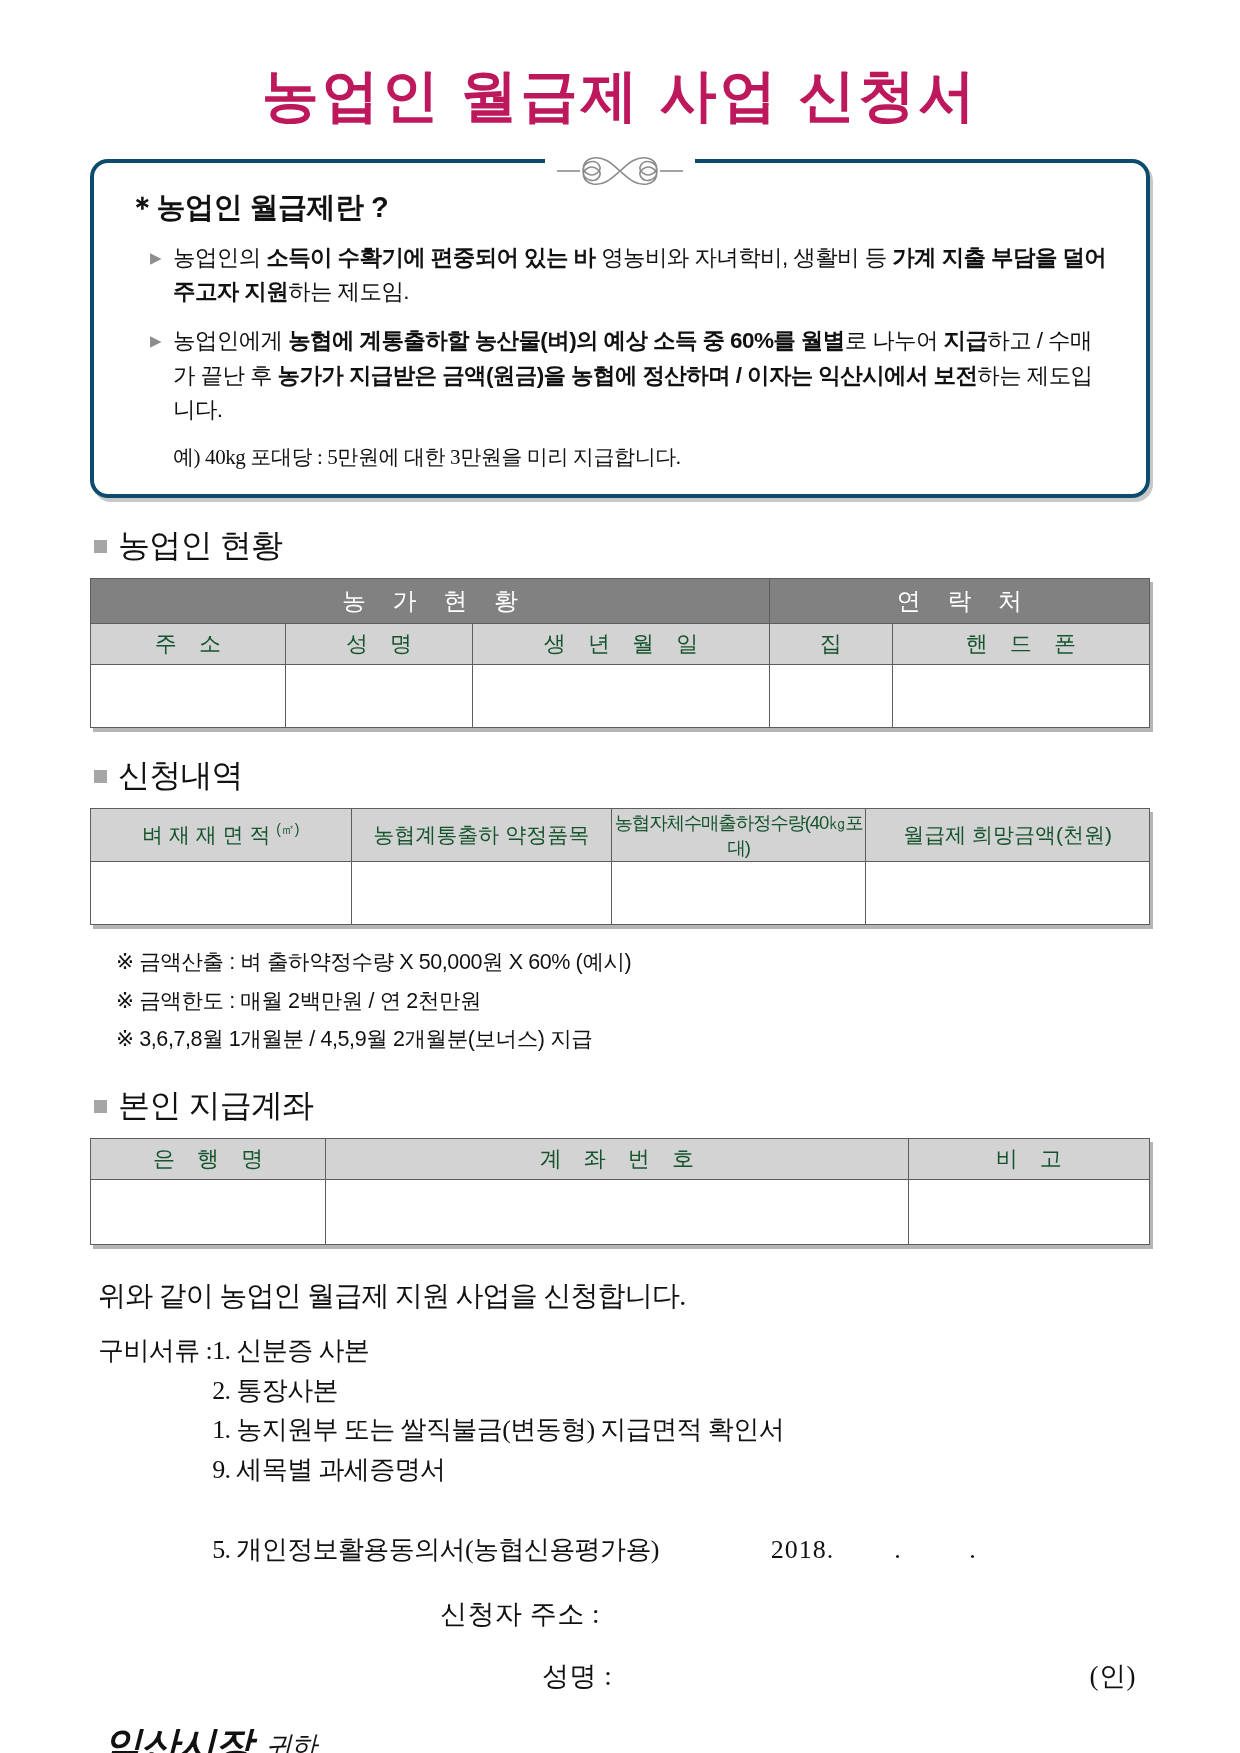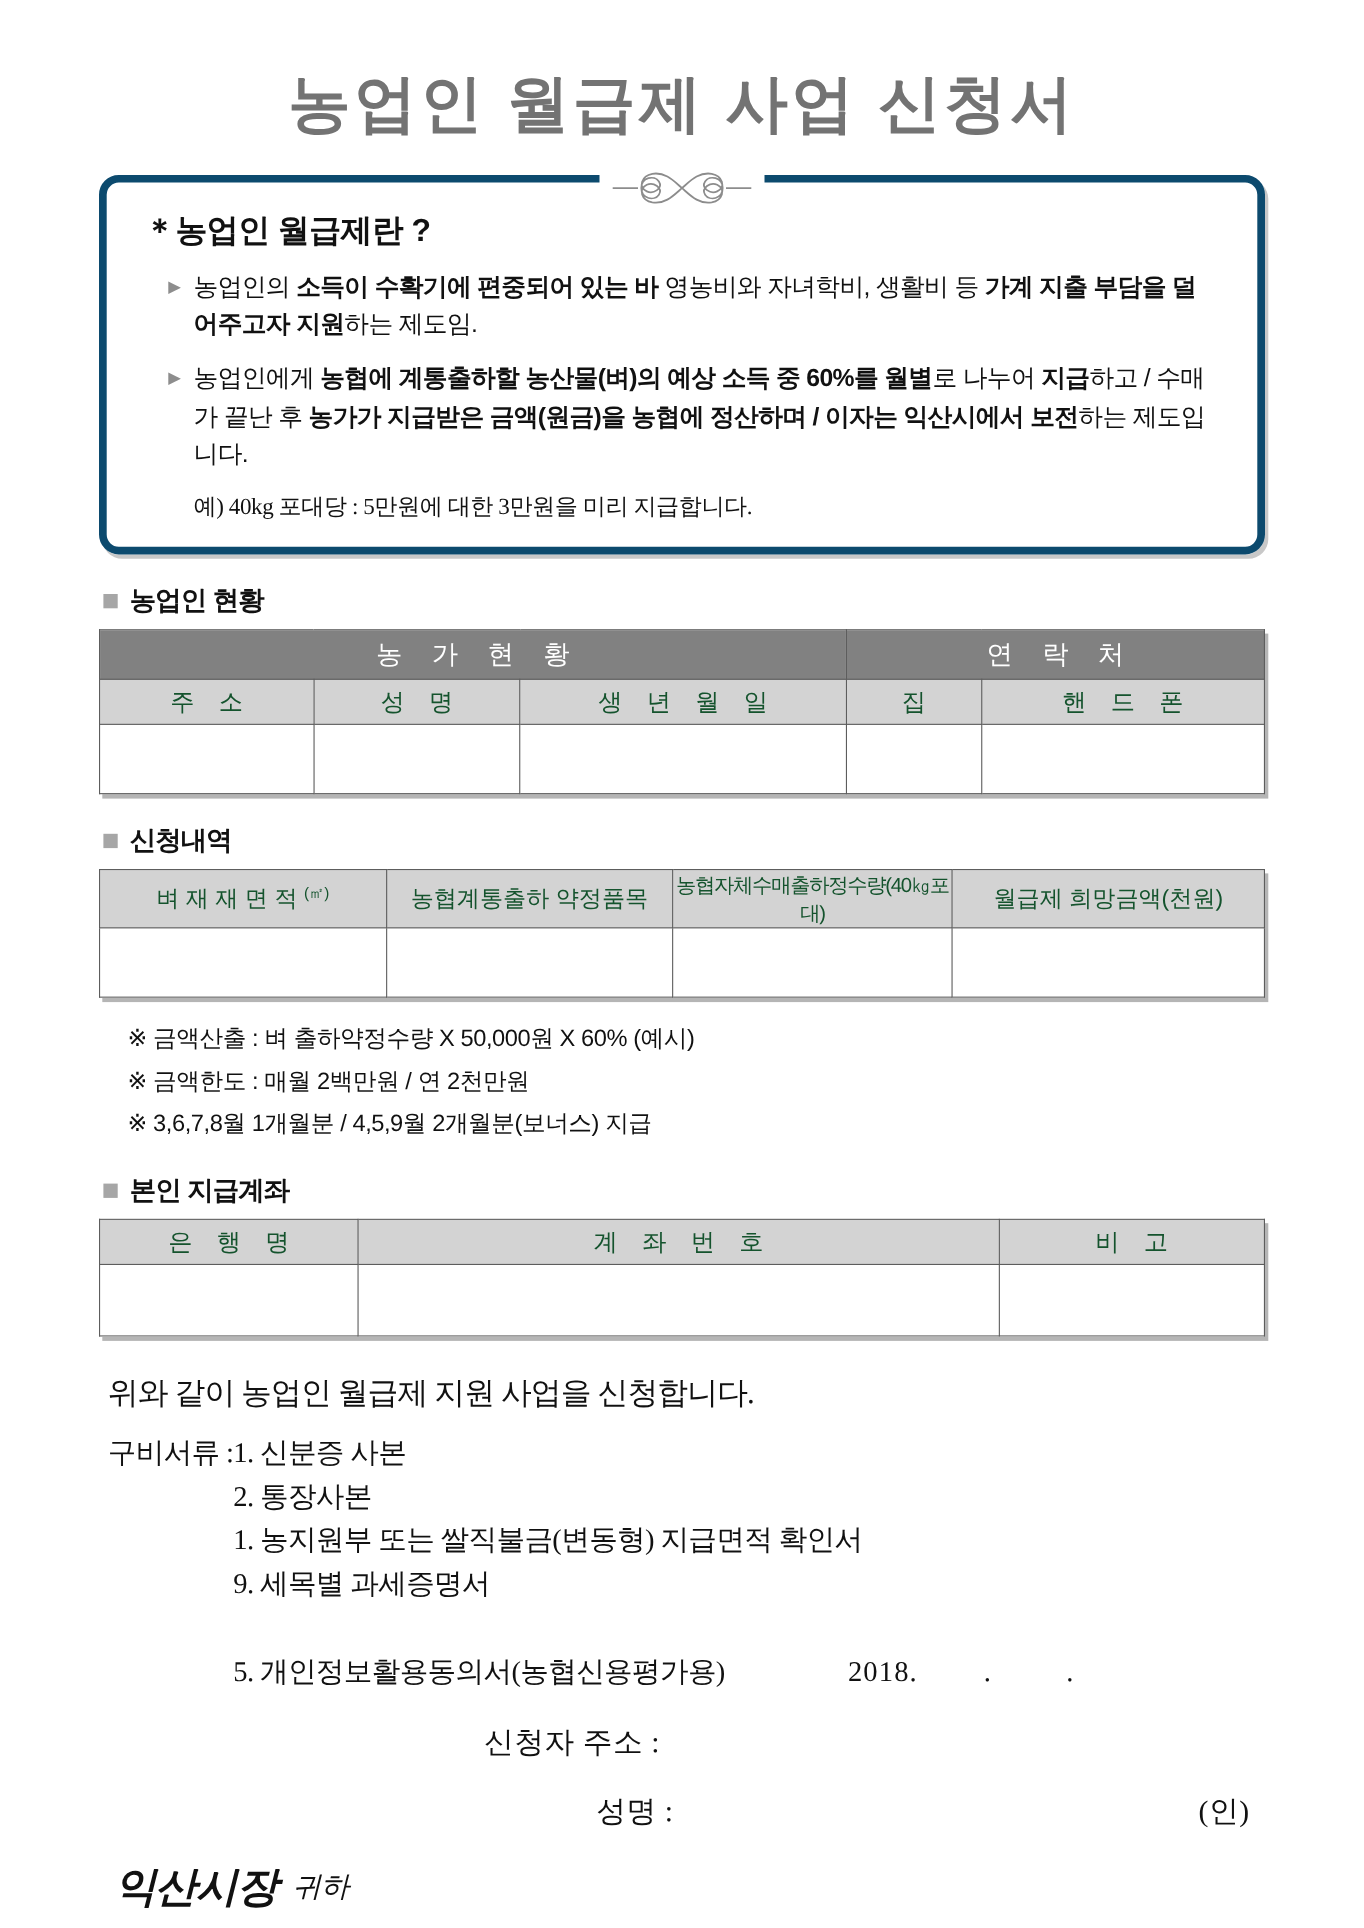--- a/index.html
+++ b/index.html
@@ -24,21 +24,21 @@
     padding: 0 90px;
   }
 
   
   .doc-title {
     text-align: center;
     font-family: "Liberation Sans", "DejaVu Sans", sans-serif;
     font-weight: bold;
     font-size: 57px;
     letter-spacing: 3px;
-    color: #737373;
+    color: #be185d;
     padding-top: 62px;
     margin: 0;
     line-height: 1.18;
   }
 
   
   .ornament-wrap {
     position: relative;
     height: 30px;
     margin-top: 20px;
@@ -52,21 +52,21 @@
     width: 150px;
     height: 40px;
     background: #ffffff;
     display: flex;
     align-items: center;
     justify-content: center;
   }
 
   
   .info-box {
-    border: 7px solid #0c4a6e;
+    border: 4px solid #0c4a6e;
     border-radius: 18px;
     box-shadow: 3px 4px 0 0 #c8c8c8;
     margin-top: -20px;
     padding: 26px 34px 22px 34px;
     box-sizing: border-box;
   }
   .info-title {
     font-size: 29px;
     font-weight: bold;
     letter-spacing: -0.5px;
@@ -111,22 +111,22 @@
     margin: 26px 0 10px 4px;
   }
   .sq {
     width: 13px;
     height: 13px;
     background: #a6a6a6;
     margin-right: 11px;
     flex: 0 0 auto;
   }
   .section-head .label {
-    font-size: 24px;
-    font-weight: bold;
+    font-size: 32px;
+    font-weight: normal;
     letter-spacing: -0.8px;
   }
 
   
   table.form {
     width: 100%;
     border-collapse: collapse;
     table-layout: fixed;
     box-shadow: 3px 4px 0 0 #b5b5b5;
   }

